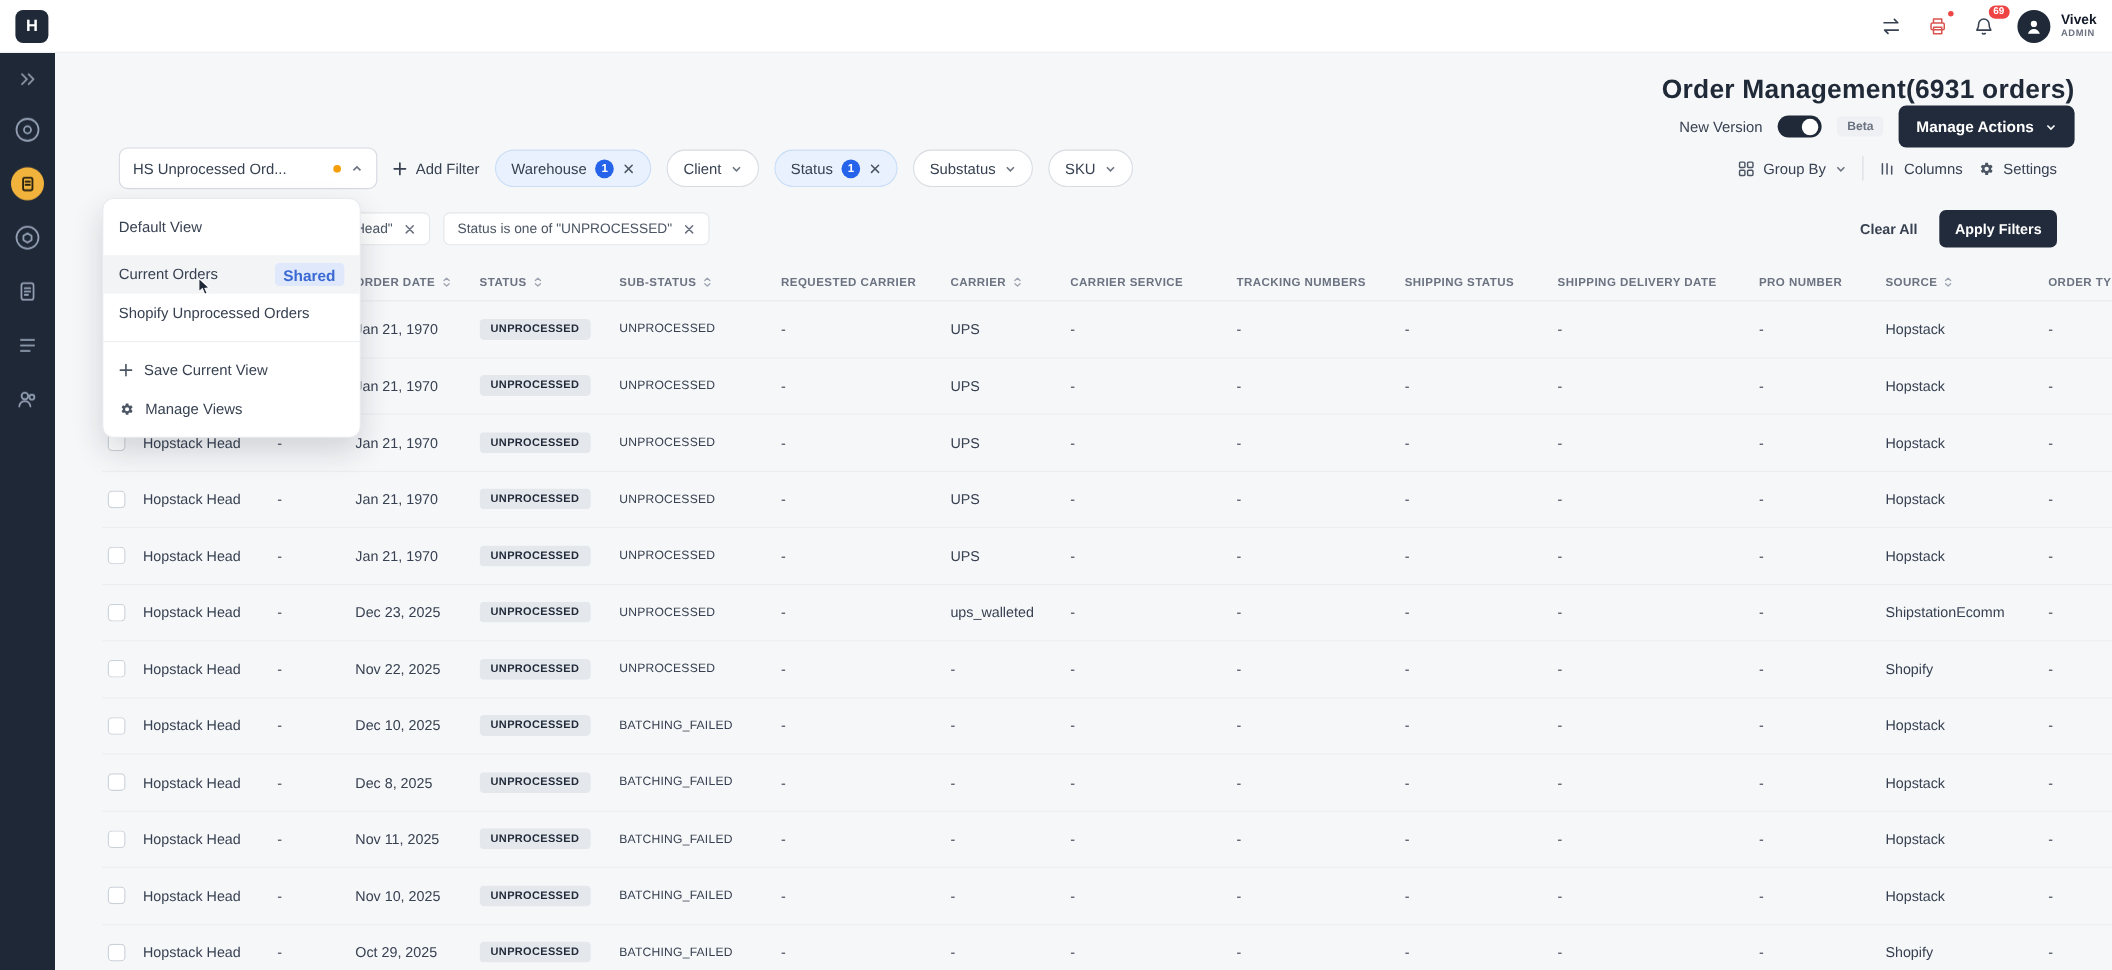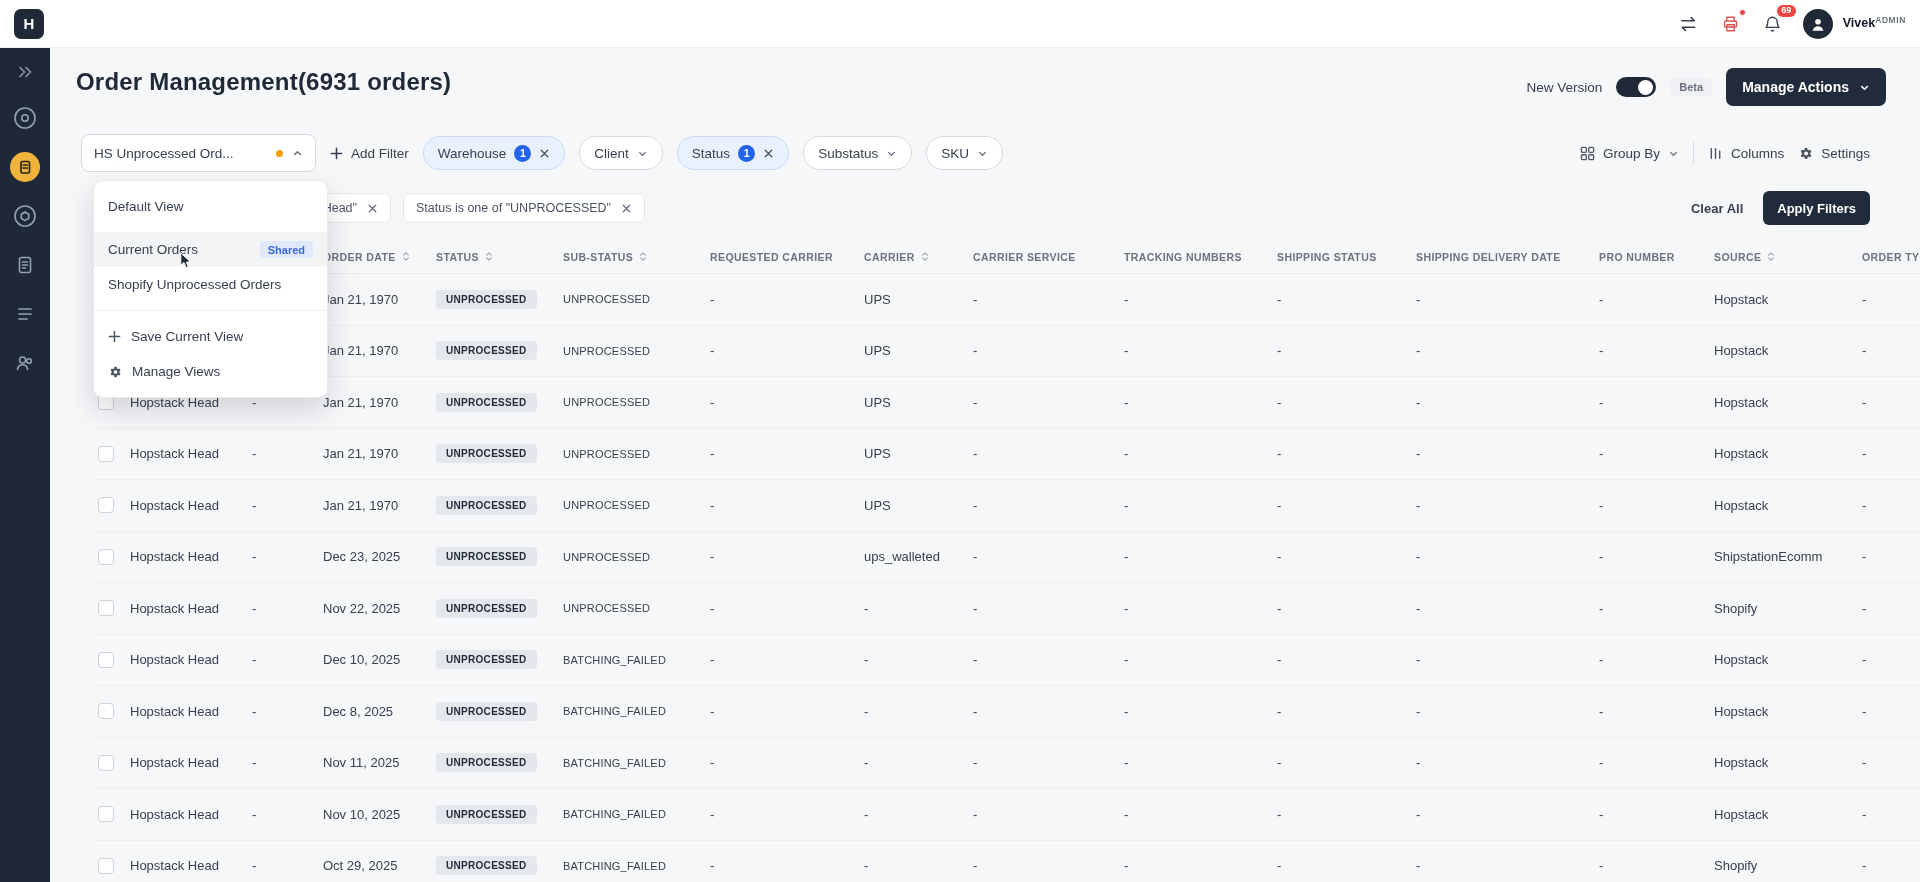--- a/index.html
+++ b/index.html
@@ -12,47 +12,47 @@
     border-bottom:1px solid #ECEEF1;display:flex;align-items:center;justify-content:space-between;
     padding:0 14px;z-index:30;}
   .logo{width:30px;height:30px;border-radius:7px;background:#1F2937;color:#fff;font-weight:700;
     display:flex;align-items:center;justify-content:center;font-size:15px;}
   .topbar-right{display:flex;align-items:center;gap:18px;}
   .icon-btn{position:relative;display:flex;align-items:center;justify-content:center;width:24px;height:24px;}
   .n-badge{position:absolute;top:-7px;right:-11px;background:#EF4444;color:#fff;font-size:9px;
     font-weight:700;border-radius:9px;padding:1.5px 4.5px;line-height:1;}
   .p-dot{position:absolute;top:-3px;right:-3px;width:7px;height:7px;border-radius:50%;background:#EF4444;border:1.5px solid #fff;}
   .avatar{width:30px;height:30px;border-radius:50%;background:#1F2937;display:flex;align-items:center;justify-content:center;}
-  .user-meta{display:flex;line-height:1.15;margin-left:-8px;}
+  .user-meta{display:flex;flex-direction:column;line-height:1.15;margin-left:-8px;}
   .user-name{font-size:12.5px;font-weight:700;color:#111827;}
   .user-role{font-size:8.5px;font-weight:700;color:#6B7280;letter-spacing:.6px;}
 
   
   .sidebar{position:fixed;top:48px;left:0;width:50px;height:834px;background:#1F2837;
     display:flex;flex-direction:column;align-items:center;padding-top:12px;gap:19px;z-index:20;}
   .sb-btn{display:flex;align-items:center;justify-content:center;width:28px;height:24px;}
   .sb-icon{width:30px;height:30px;display:flex;align-items:center;justify-content:center;border-radius:50%;}
   .sb-icon.active{background:#F2B33D;}
 
   
   .main{position:absolute;top:48px;left:50px;width:1870px;height:834px;}
-  .page-header{display:flex;align-items:flex-start;justify-content:space-between;
-    padding:20px 34px 0 26px;height:64px;}
+  .page-header{display:flex;align-items:flex-end;justify-content:space-between;
+    padding:20px 34px 0 26px;height:64px;flex-direction:column;}
   .page-title{font-size:24px;font-weight:700;color:#1F2937;letter-spacing:.2px;}
   .hdr-right{display:flex;align-items:center;gap:14px;}
   .nv-label{font-size:13.5px;color:#374151;}
   .toggle{width:40px;height:20px;border-radius:10px;background:#1F2937;position:relative;}
   .toggle .knob{position:absolute;top:2.5px;right:3px;width:15px;height:15px;border-radius:50%;background:#fff;}
   .beta-badge{background:#EEF0F3;color:#6B7280;font-size:11px;font-weight:600;padding:3px 9px;border-radius:4px;}
   .primary-btn{height:38px;background:#222B3B;color:#fff;border:none;border-radius:7px;
     display:flex;align-items:center;gap:10px;padding:0 16px;font-size:14px;font-weight:600;
     font-family:"Liberation Sans",sans-serif;}
 
   
-  .toolbar{display:flex;align-items:center;padding:0 50px 0 31px;margin-top:22px;height:38px;gap:14px;}
+  .toolbar{display:flex;align-items:center;padding:0 50px 0 58px;margin-top:22px;height:38px;gap:14px;}
   .view-btn{width:235px;height:38px;background:#fff;border:1px solid #D5DAE1;border-radius:8px;
     display:flex;align-items:center;gap:9px;padding:0 12px;font-size:13.5px;color:#374151;}
   .view-btn .vb-label{white-space:nowrap;overflow:hidden;}
   .dot-orange{width:7px;height:7px;border-radius:50%;background:#F59E0B;margin-left:auto;flex:none;}
   .search-box{width:242px;height:38px;background:#fff;border:1px solid #D5DAE1;border-radius:8px;
     display:flex;align-items:center;gap:8px;padding:0 11px;}
   .search-box input{border:none;outline:none;font-size:13.5px;color:#374151;width:100%;
     font-family:"Liberation Sans",sans-serif;background:transparent;}
   .search-box input::placeholder{color:#9CA3AF;}
   .ghost-btn{display:flex;align-items:center;gap:8px;font-size:13.5px;color:#374151;background:transparent;
@@ -91,21 +91,21 @@
   .substatus{font-size:11px;font-weight:500;color:#374151;letter-spacing:.2px;}
 
   
   .view-menu{position:fixed;left:93px;top:180px;width:235px;background:#fff;border:1px solid #E8EAEE;
     border-radius:10px;box-shadow:0 12px 28px rgba(16,24,40,.16);z-index:40;padding:8px 0;}
   .menu-item{height:35px;display:flex;align-items:center;justify-content:space-between;padding:0 14px;
     font-size:13.5px;color:#374151;position:relative;white-space:nowrap;}
   .menu-item:first-child{margin-bottom:8px;}
   .menu-item.hovered{background:#F3F4F6;}
   .menu-item.selected{background:#EDF0F4;}
-  .shared-badge{background:#DFE9FB;color:#3B69D4;font-size:11px;font-weight:600;padding:2.5px 8px;border-radius:4px;}
+  .shared-badge{background:#DFE9FB;color:#3B69D4;font-size:14px;font-weight:600;padding:2.5px 8px;border-radius:4px;}
   .cursor-ic{position:absolute;left:84px;top:20px;}
   .menu-divider{height:1px;background:#ECEEF1;margin:8px 0;}
   .menu-action{height:35px;display:flex;align-items:center;gap:10px;padding:0 14px;font-size:13.5px;color:#374151;}
 </style>
 </head>
 <body>
 
 <div class="topbar" data-interactable="false">
   <div class="logo" data-interactable="true">H</div>
   <div class="topbar-right">

